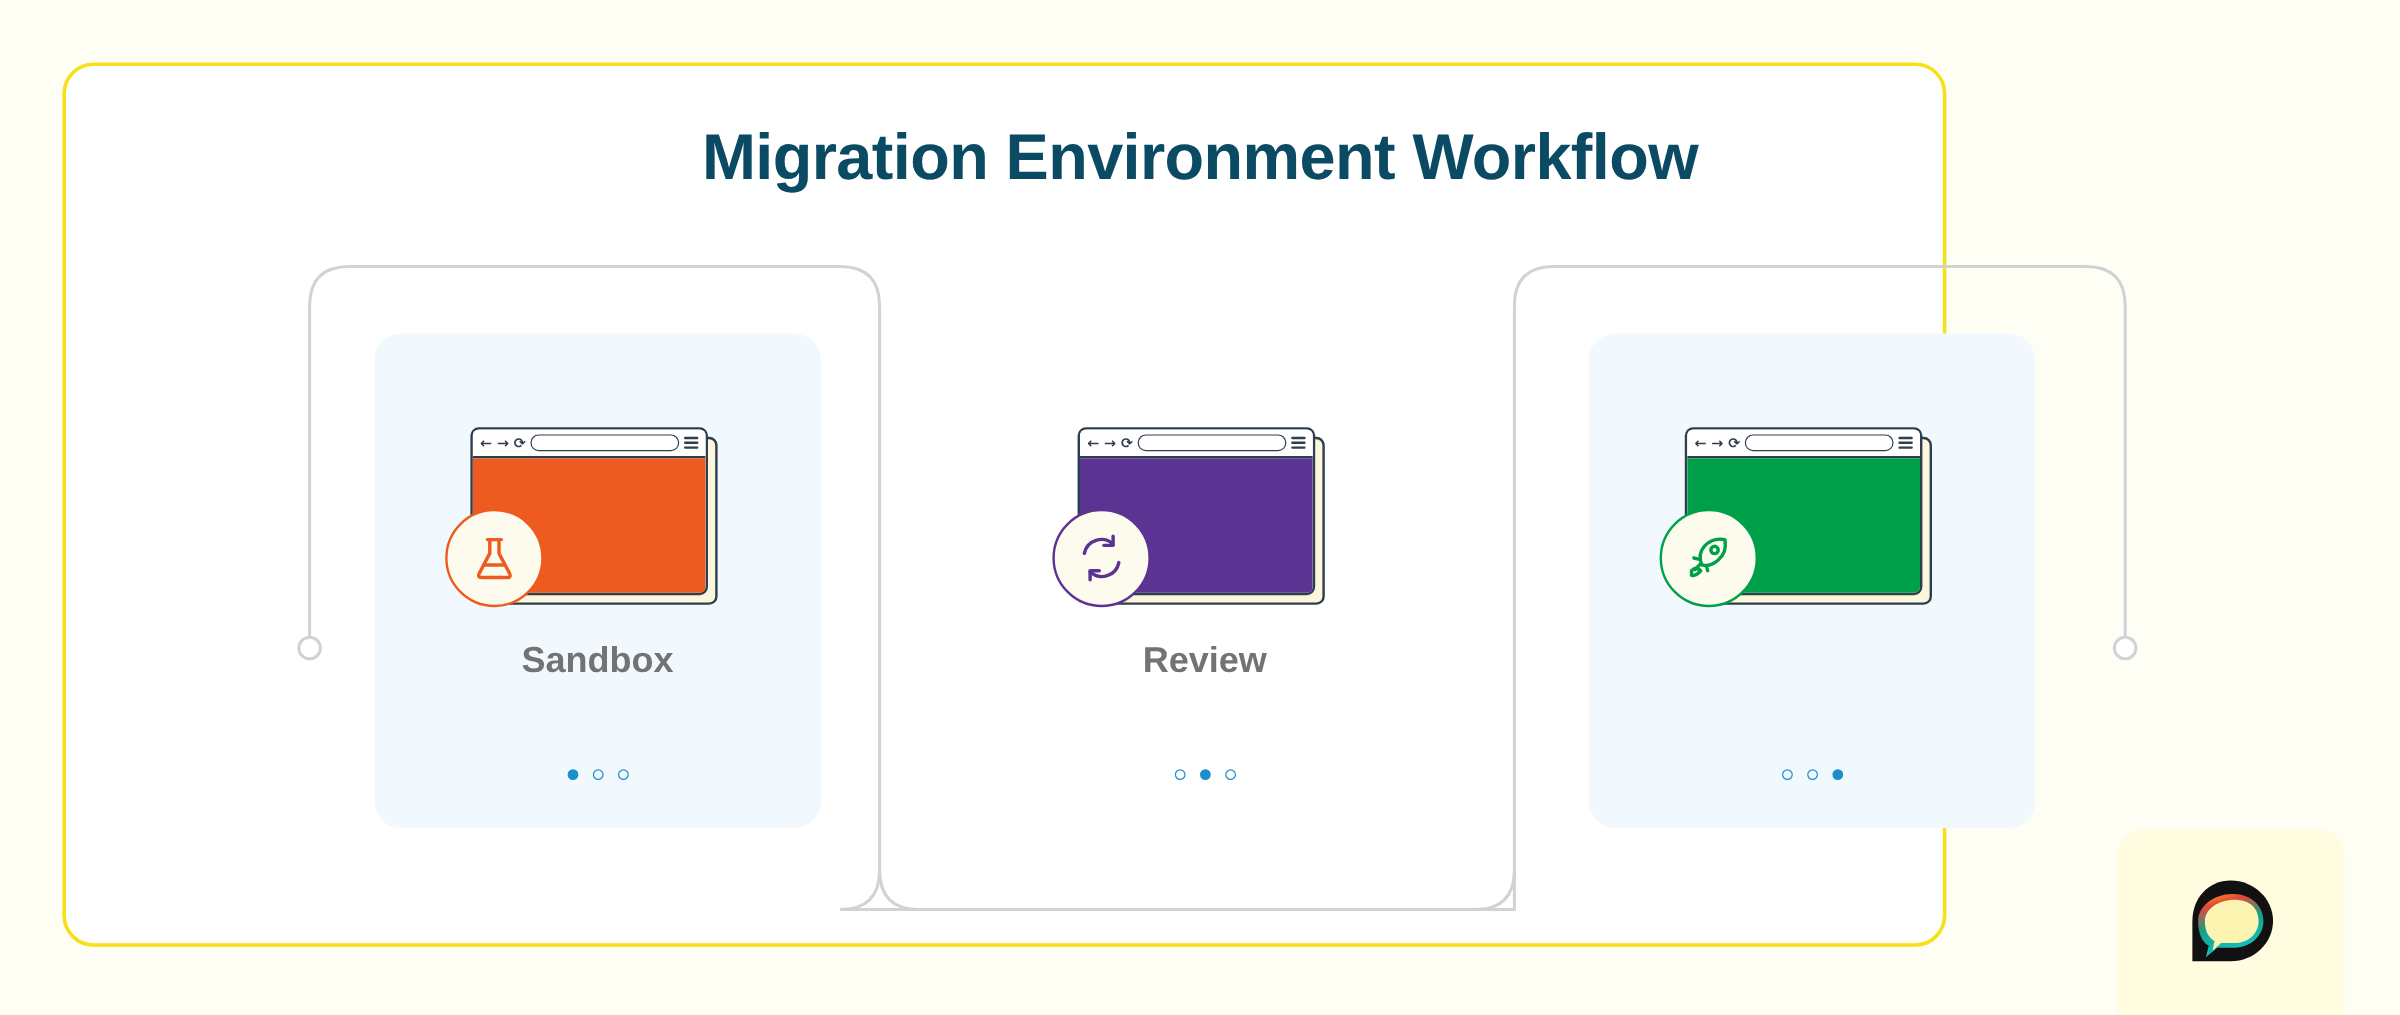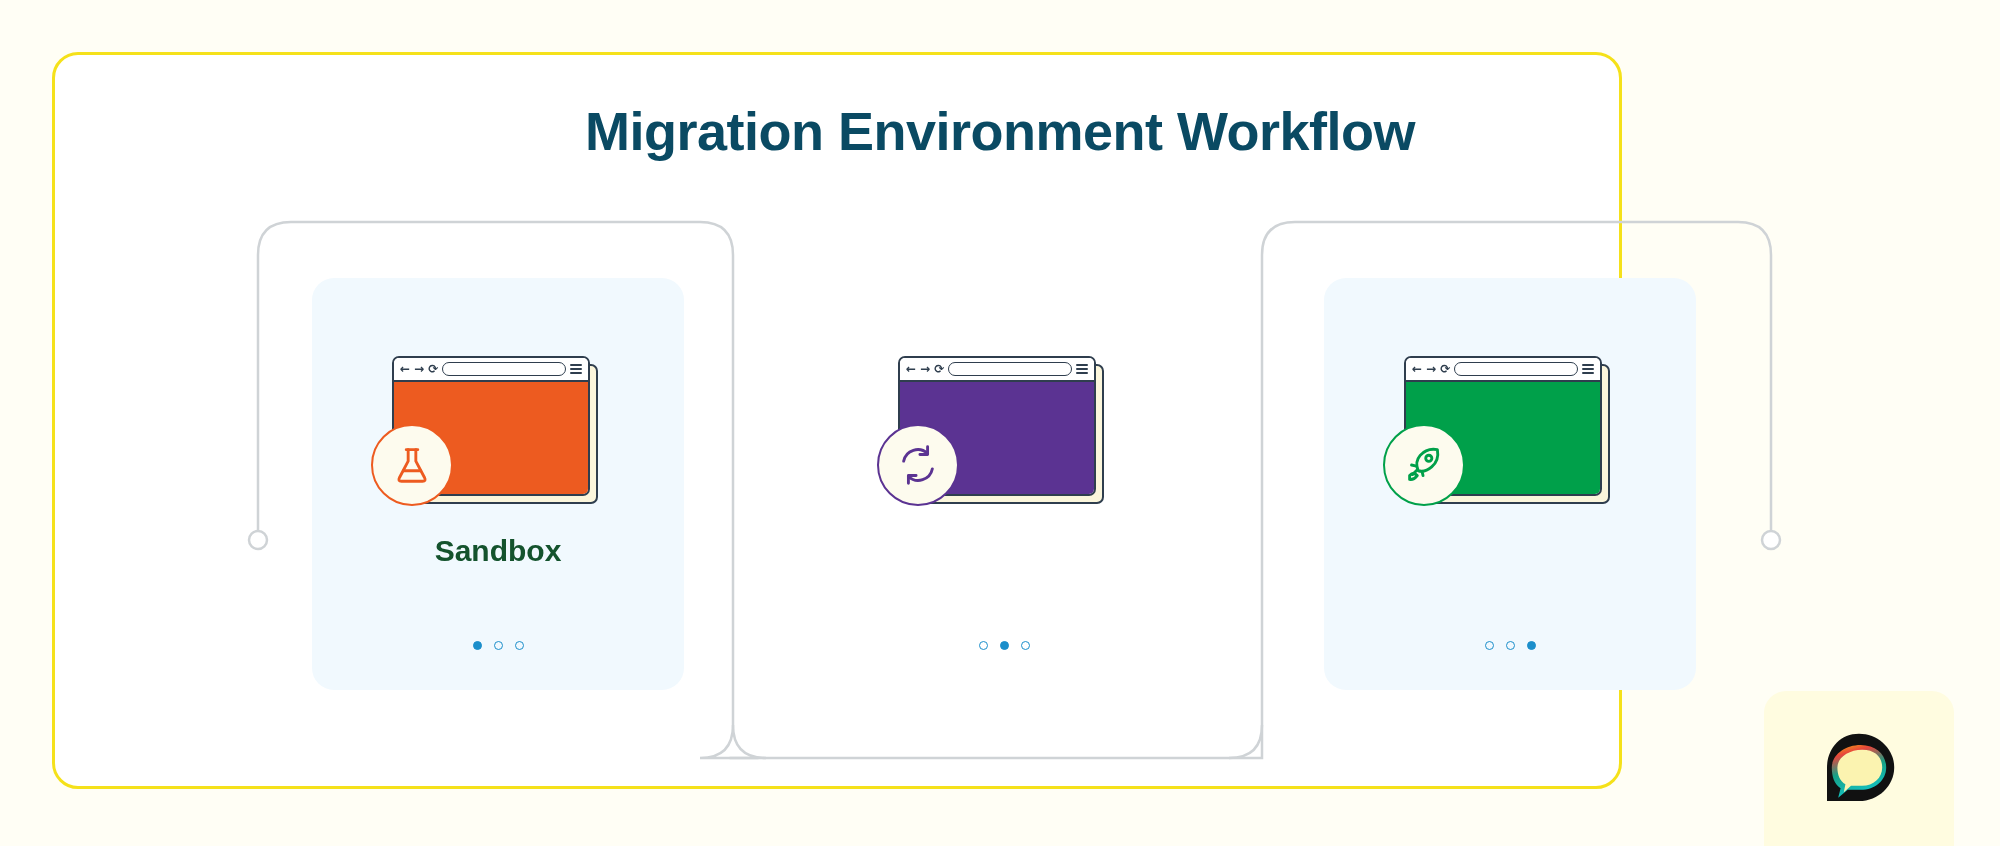--- a/index.html
+++ b/index.html
@@ -117,21 +117,21 @@
     box-sizing:border-box;
     display:flex;align-items:center;justify-content:center;
     z-index:3;
   }
 
   
   .card-label{
     position:absolute;
     left:0;right:0; top:256px;
     text-align:center;
-    color:#14532d;
+    color:#737373;
     font-size:30px;
     font-weight:bold;
   }
 
   
   .dots{
     position:absolute;
     left:0;right:0;bottom:40px;
     display:flex;justify-content:center;gap:12px;
   }
@@ -229,20 +229,21 @@
       <div class="badge" style="border-color:#5B3392">
         <svg width="46" height="46" viewBox="0 0 48 48">
           <g fill="none" stroke="#5B3392" stroke-width="3" stroke-linecap="round" stroke-linejoin="round">
             <path d="M9 20 A15 15 0 0 1 34 12"></path>
             <path d="M39 28 A15 15 0 0 1 14 36"></path>
             <path d="M34 5 L34 13 L26 13"></path>
             <path d="M14 43 L14 35 L22 35"></path>
           </g>
         </svg>
       </div>
+      <div class="card-label">Review</div>
       <div class="dots">
         <span class="dot"></span>
         <span class="dot on"></span>
         <span class="dot"></span>
       </div>
     </div>
 
     <div class="card c2">
       <div class="browser-wrap">
         <div class="browser-shadow"></div>

